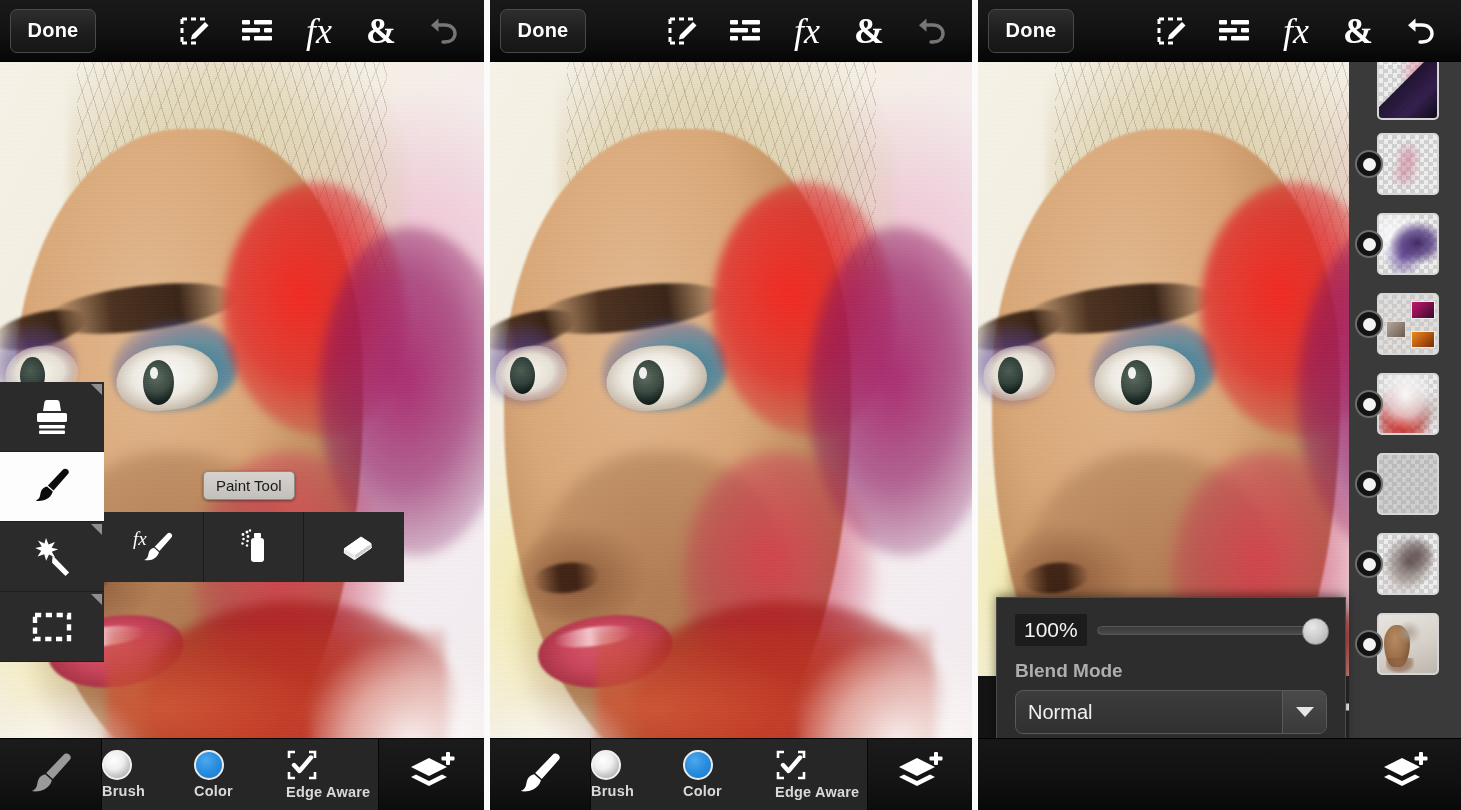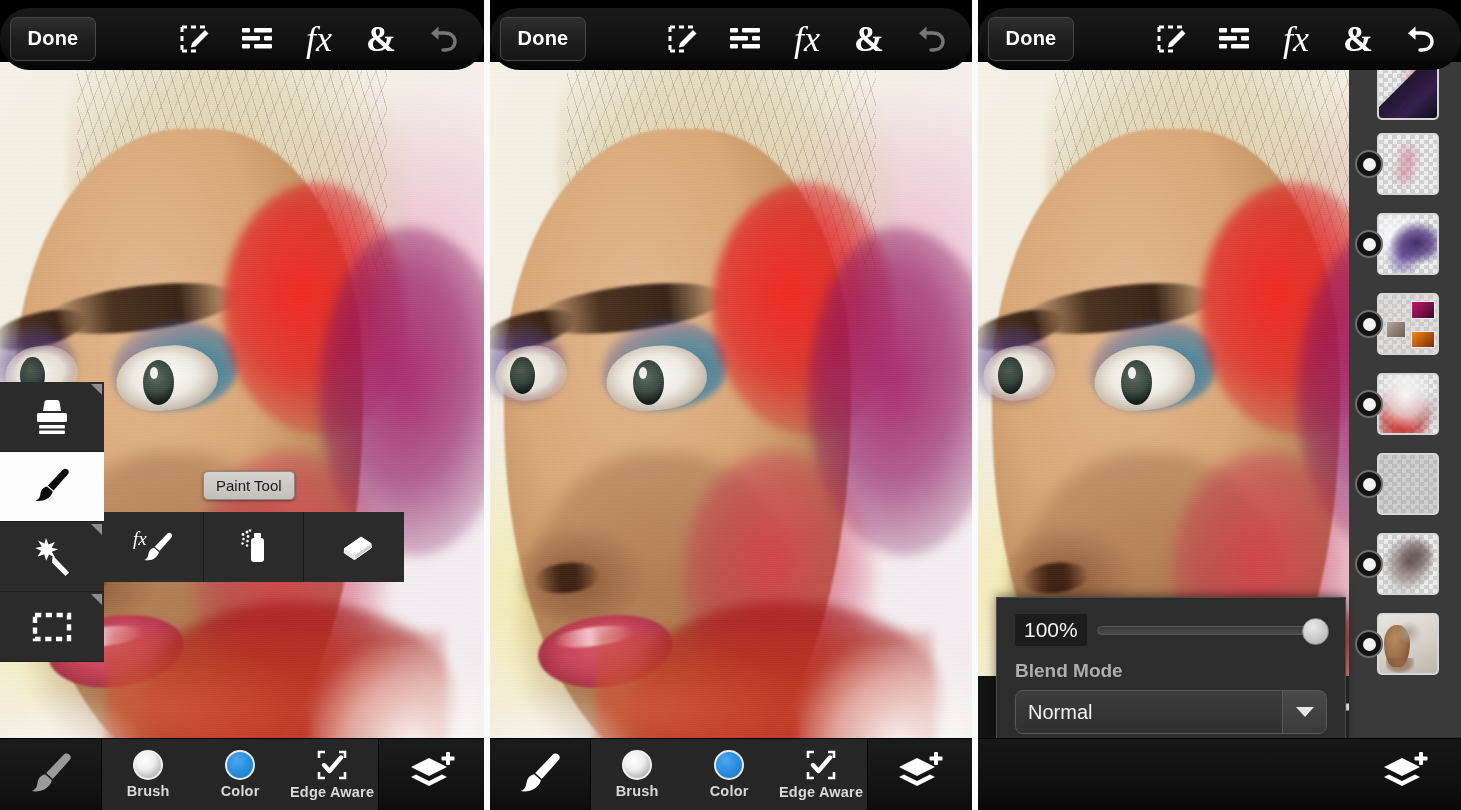--- a/index.html
+++ b/index.html
@@ -24,28 +24,27 @@
     background: #000;
     flex: 0 0 auto;
   }
   .panel-1 { width: 484px; }
   .gap { flex: 0 0 auto; width: 6px; height: 810px; background: #fbfbfb; }
   .panel-2 { width: 482px; }
   .panel-3 { width: 483px; }
 
   
   .toolbar {
-    position: absolute; top: 8px; left: 0; right: 0;
+    position: absolute; top: 0; left: 0; right: 0;
     height: 62px;
     background: linear-gradient(180deg,#191919 0%, #131313 50%, #060606 100%);
     display: flex; align-items: center;
     padding: 0 10px;
     z-index: 40;
     border-bottom: 1px solid #000;
-    border-radius: 30px;
   }
   .done-btn {
     height: 44px;
     min-width: 86px;
     padding: 0 16px;
     border-radius: 7px;
     border: 1px solid #4a4a4a;
     background: linear-gradient(180deg,#2e2e2e 0%,#1d1d1d 55%,#161616 100%);
     color: #fff;
     font-size: 20px; font-weight: bold;
@@ -325,21 +324,21 @@
   }
   .bb-group {
     flex: 1 1 auto;
     height: 72px;
     background: #262626;
     display: flex; align-items: center; justify-content: space-around;
     border-left: 1px solid #070707;
     border-right: 1px solid #070707;
   }
   .bb-item {
-    display:flex; flex-direction:column; align-items:center; justify-content:center;
+    display:flex; flex-direction:column; align-items:flex-start; justify-content:center;
     gap: 3px;
     min-width: 92px;
   }
   .bb-label {
     color: #d9d9d9;
     font-size: 14.5px;
     font-weight: bold;
     letter-spacing: .2px;
   }
   .swatch-brush {

